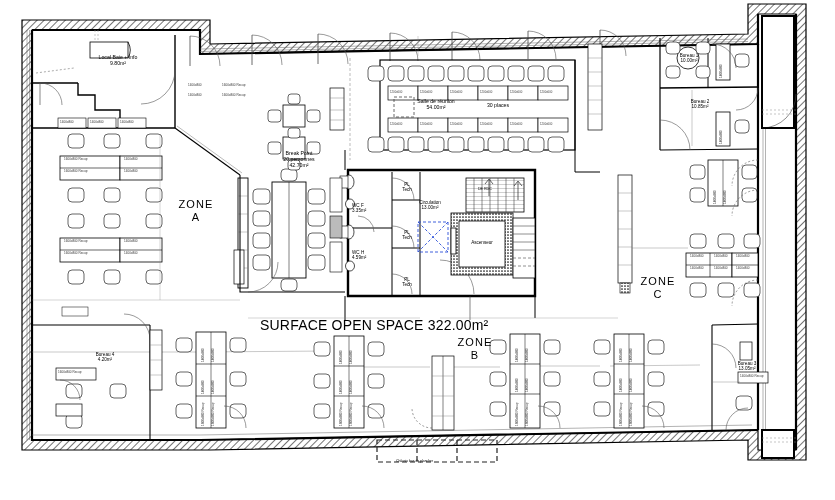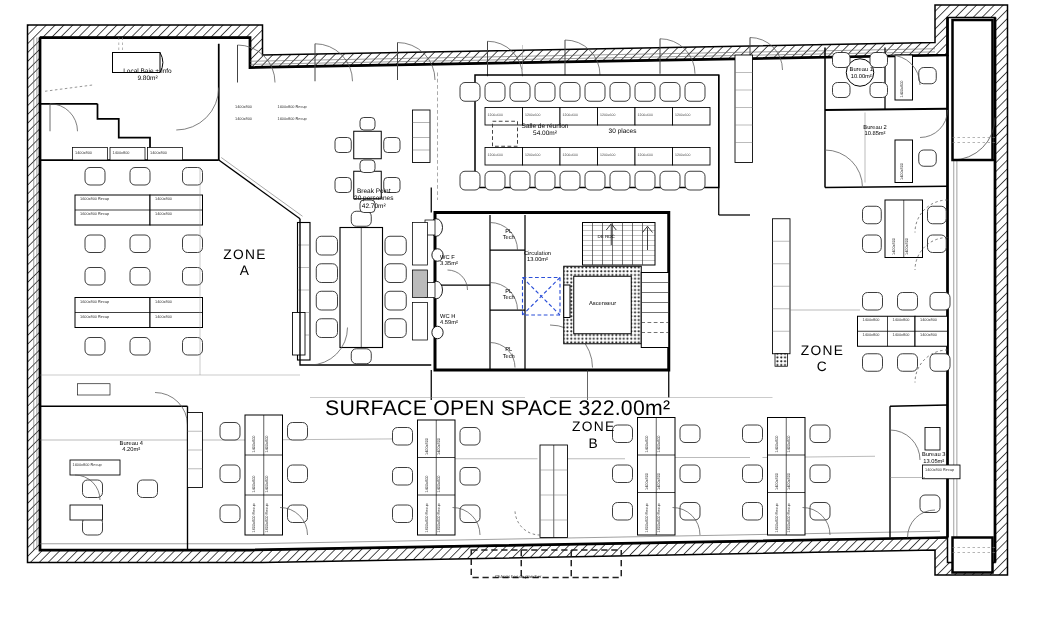--- a/index.html
+++ b/index.html
@@ -3,21 +3,21 @@
 <meta charset="utf-8">
 <style>
   html,body{margin:0;padding:0;background:#ffffff;}
   body{width:835px;height:500px;overflow:hidden;font-family:"Liberation Sans",sans-serif;color:#111;}
   #plan{position:relative;width:835px;height:432px;background:#fff;}
   svg{display:block;}
   .txt{position:absolute;font-family:"Liberation Sans",sans-serif;color:#000;white-space:nowrap;line-height:1.15;}
   .zone{font-size:11px;letter-spacing:1.1px;text-align:center;font-weight:400;}
   .room{font-size:5.2px;text-align:center;}
   .room2{font-size:4.6px;text-align:center;}
-  .surface{font-size:17px;letter-spacing:.2px;}
+  .surface{font-size:14px;letter-spacing:.2px;}
   .deskl{font-size:3.1px;color:#333;}
   .tiny{font-size:2.8px;color:#444;}
   .vert{transform-origin:0 0;transform:rotate(-90deg);}
 </style>
 </head>
 <body>
 
 <div id="plan">
 
 <svg width="835" height="500" viewBox="0 0 835 500">

